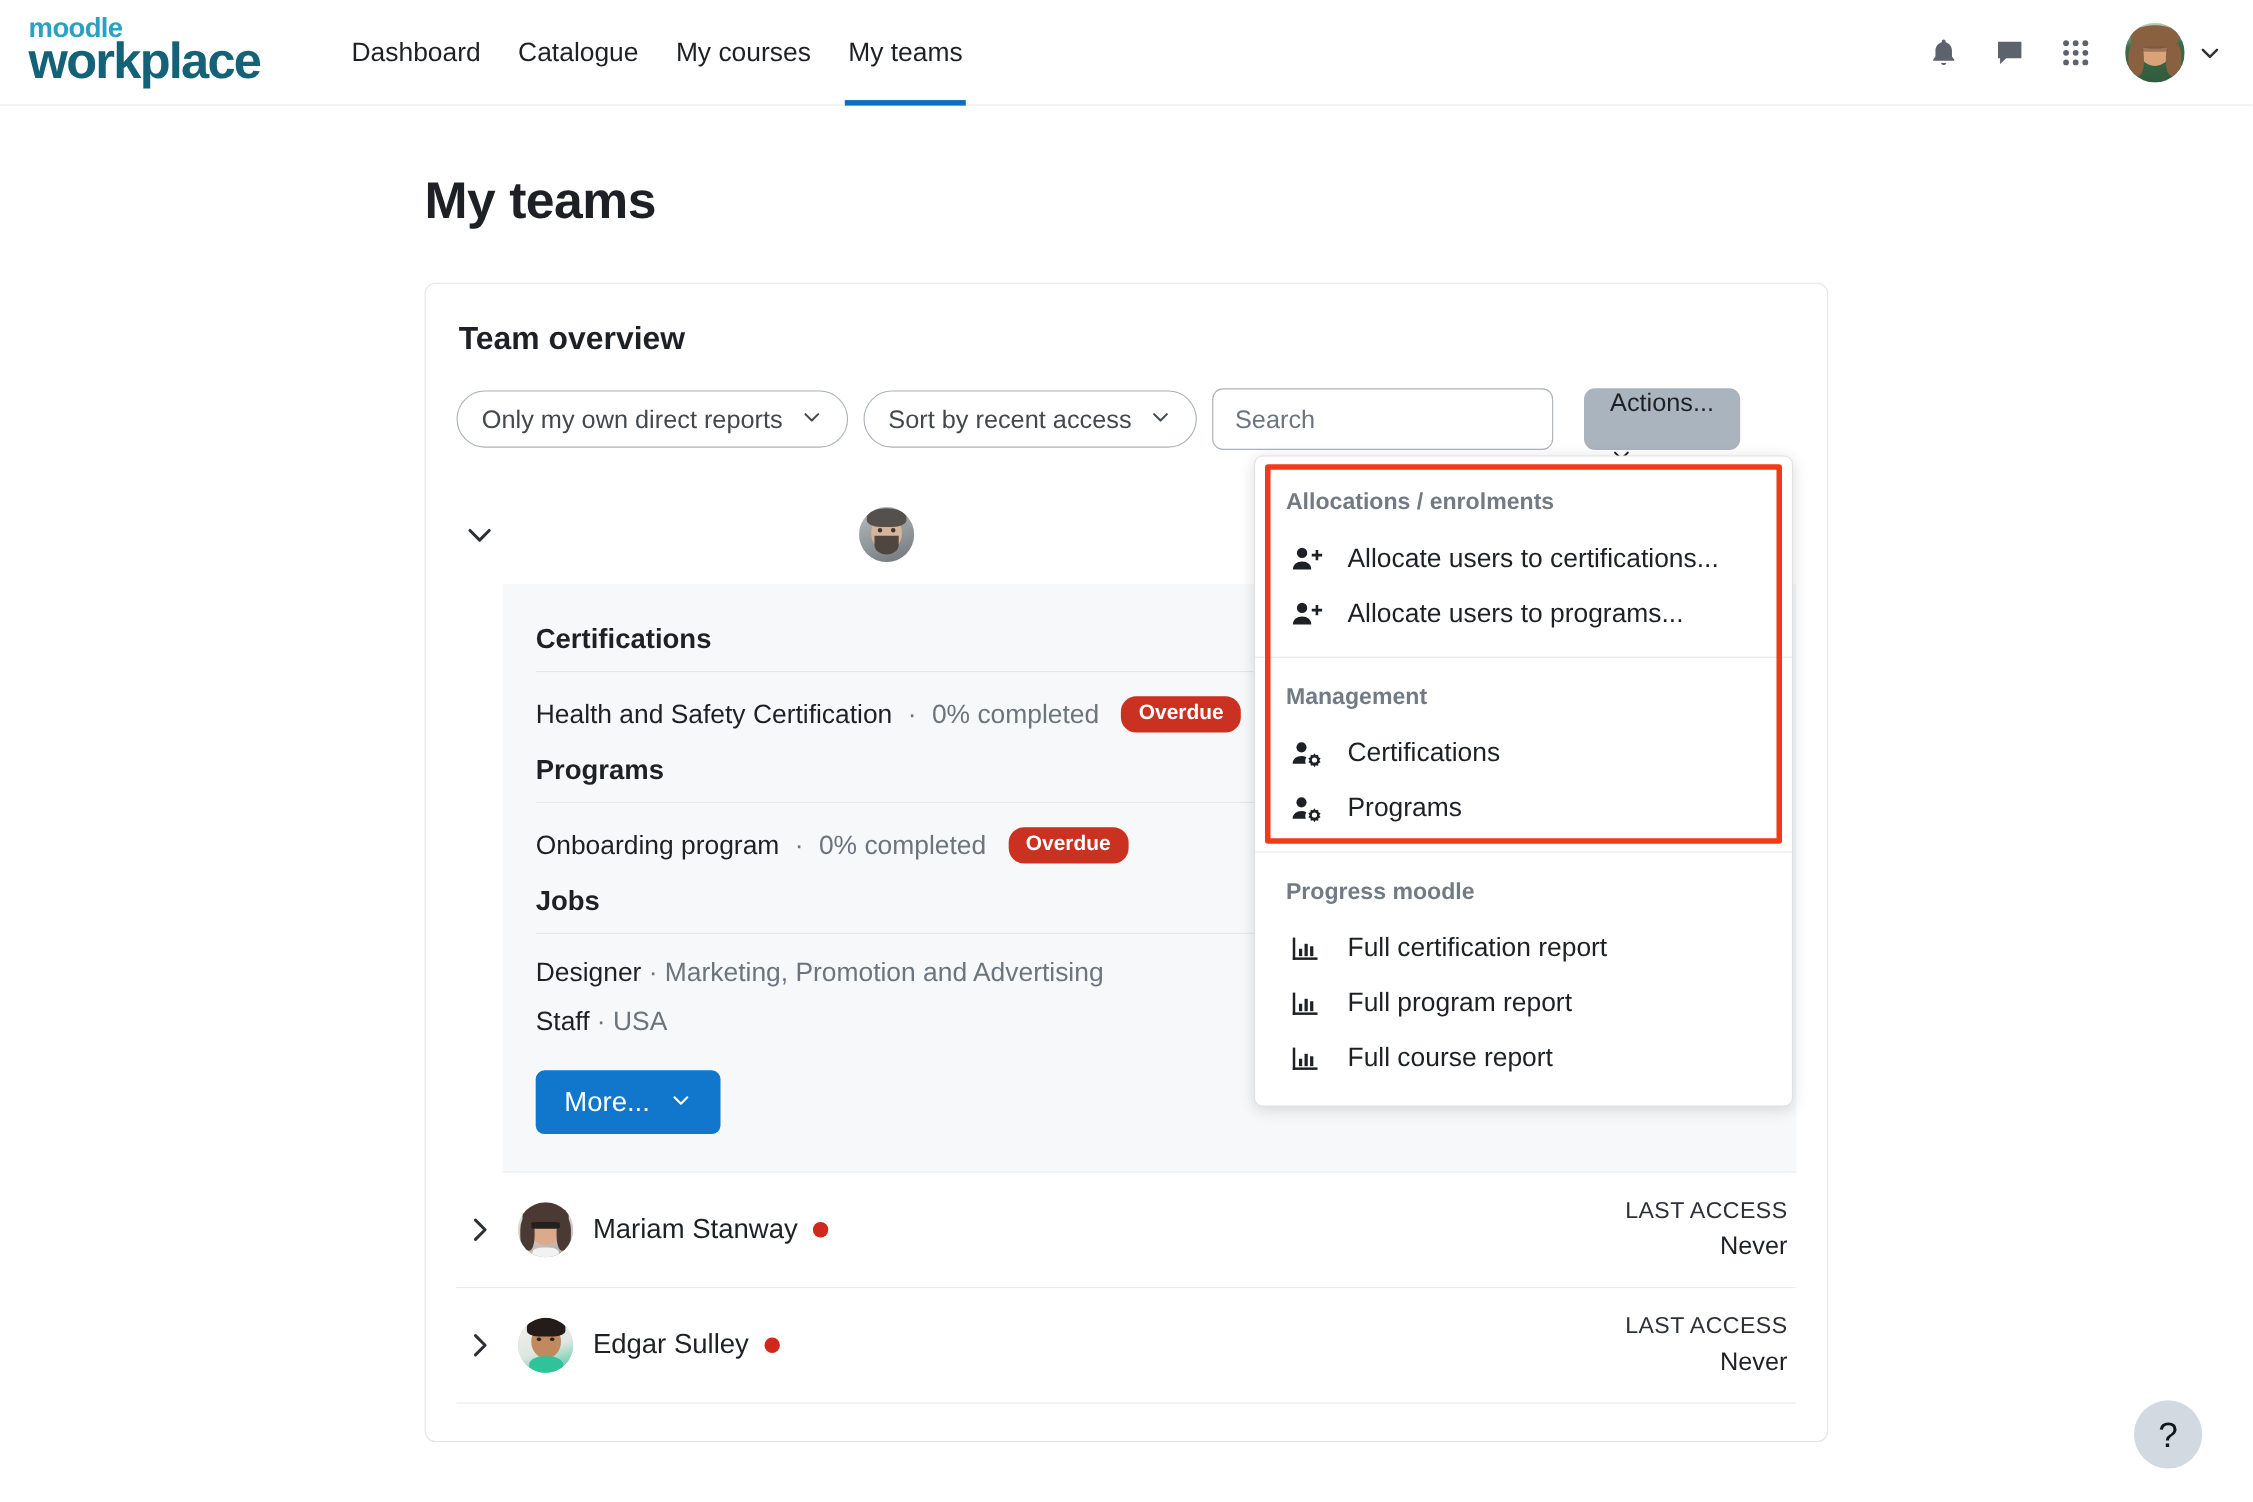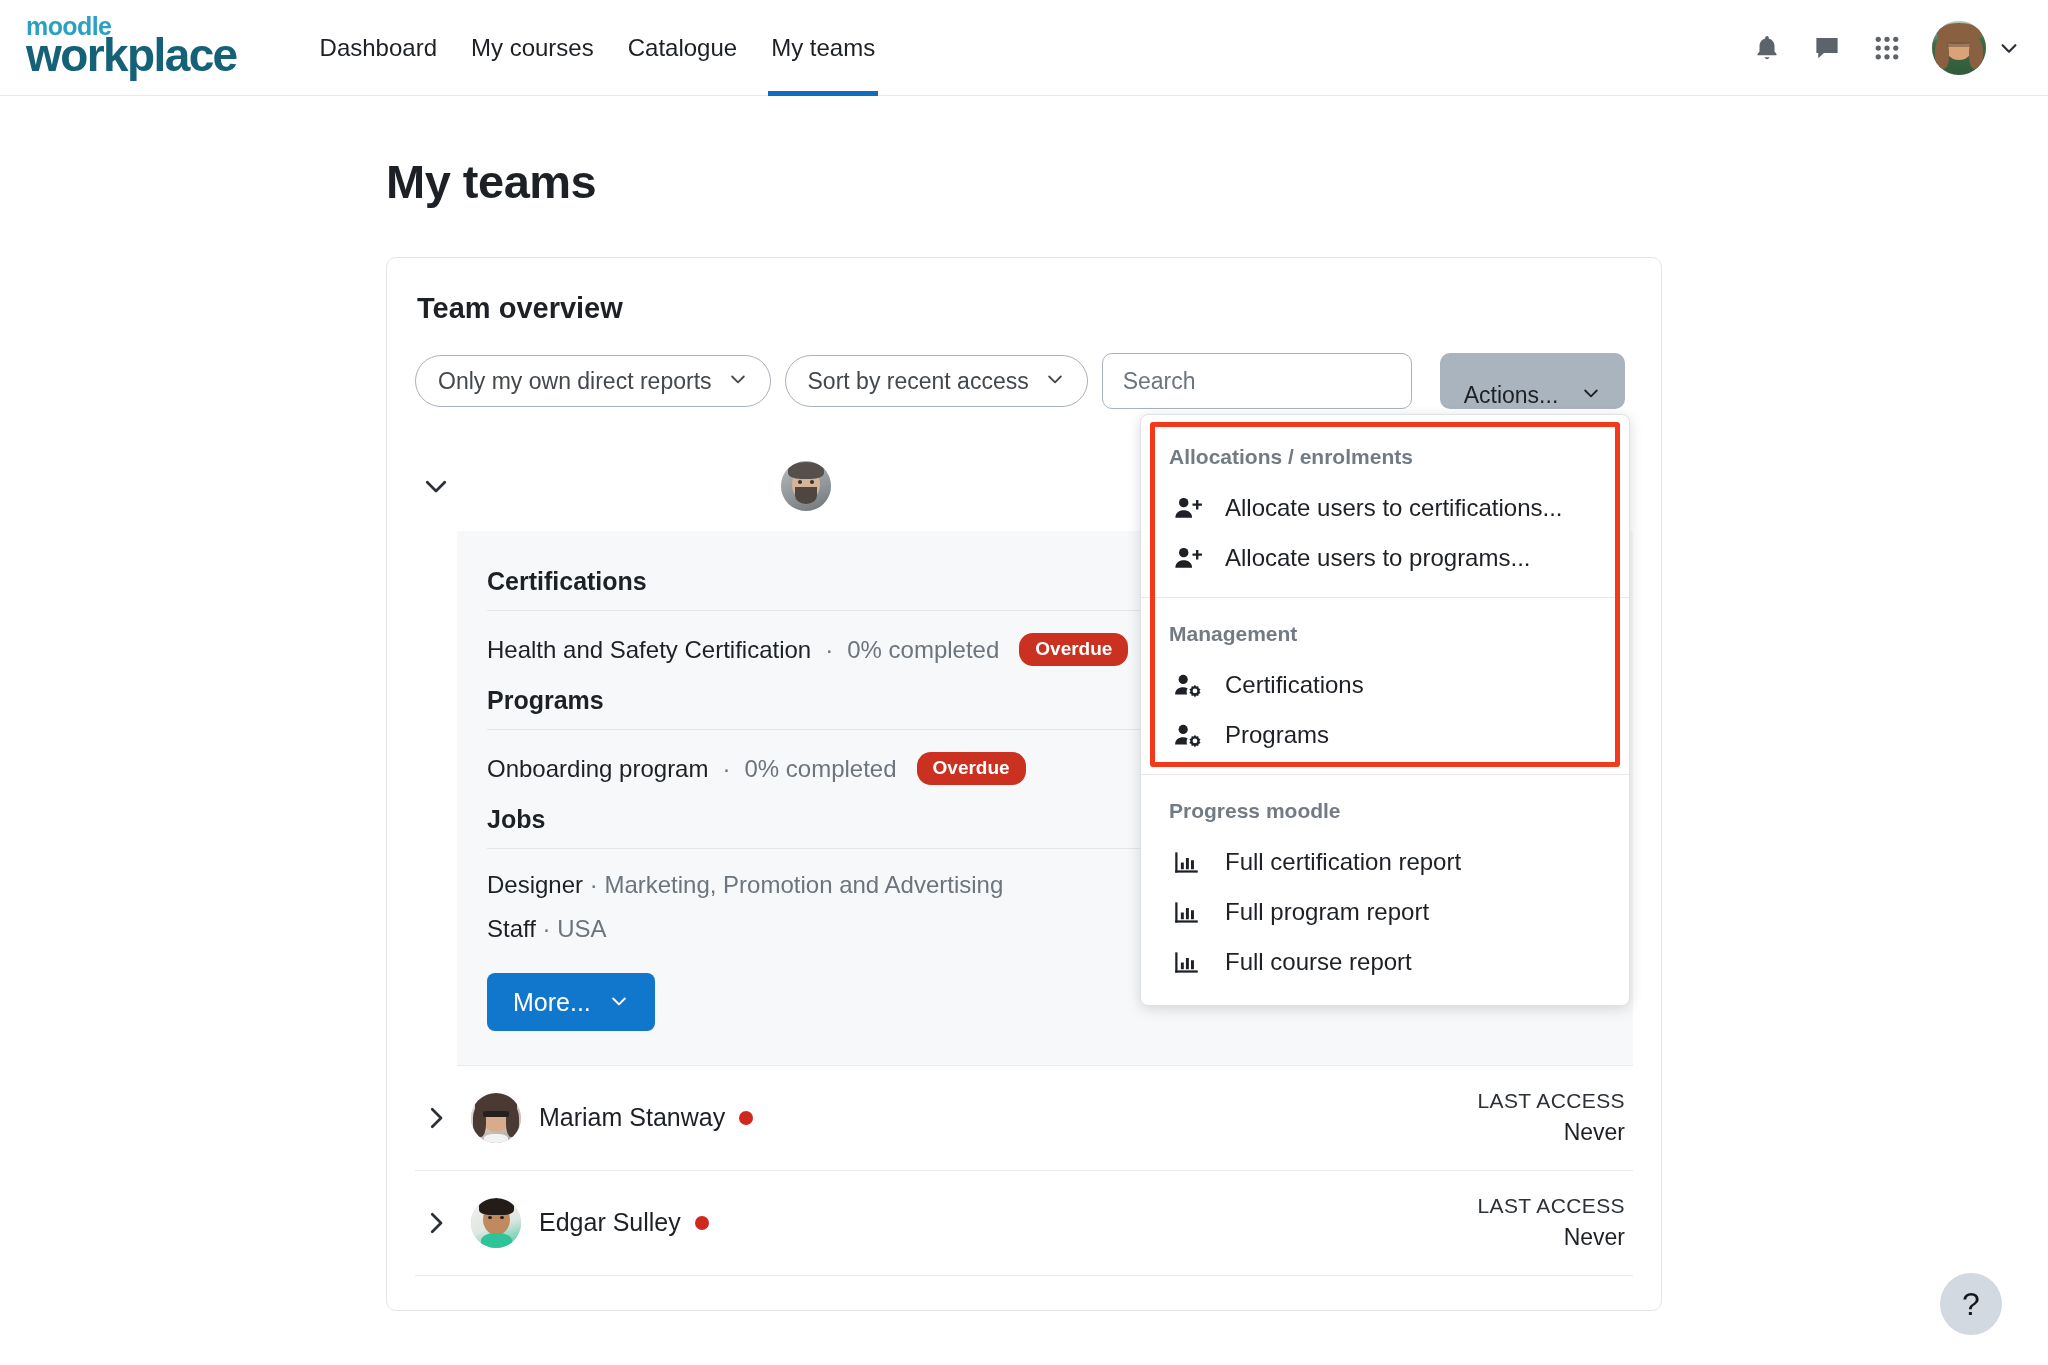--- a/index.html
+++ b/index.html
@@ -115,31 +115,32 @@
     border-radius: 10px;
     padding: 0 20px;
     font-size: 23px;
     font-family: "Liberation Sans", sans-serif;
     color: #1d2125;
     background: #fff;
     outline: none;
   }
   .search-box::placeholder { color: #6c757d; }
   .actions-btn {
-    display: flex; align-items: flex-end; gap: 23px;
+    display: flex; align-items: flex-start; gap: 23px;
     height: 56px;
     padding: 0 24px;
     border: none;
     border-radius: 10px;
     background: #aab4be;
     font-size: 23px;
     font-family: "Liberation Sans", sans-serif;
     color: #1d2125;
     cursor: pointer;
     margin-left: 14px;
+    flex-direction: column;
   }
 
   
   .dropdown {
     position: absolute;
     top: 414px;
     left: 1140px;
     width: 490px;
     background: #fff;
     border: 1px solid #dfe2e5;
@@ -281,22 +282,22 @@
 
 <div class="navbar">
 
   <div class="brand">
     <span class="brand-top">moodle</span>
     <span class="brand-bottom">workplace</span>
   </div>
 
   <div class="navlinks">
     <div class="navlink">Dashboard</div>
+    <div class="navlink">Catalogue</div>
     <div class="navlink">My courses</div>
-    <div class="navlink">Catalogue</div>
     <div class="navlink active">My teams</div>
   </div>
 
   <div class="nav-right">
     <span class="nav-icon">
       <svg width="30" height="32" viewBox="0 0 24 24" fill="#5c636a">
         <path d="M12 2.4c-.8 0-1.4.6-1.4 1.4v.6C7.9 5.1 6 7.5 6 10.4v4.3l-1.6 2.1c-.3.4 0 1 .5 1h14.2c.5 0 .8-.6.5-1L18 14.7v-4.3c0-2.9-1.9-5.3-4.6-6v-.6c0-.8-.6-1.4-1.4-1.4z"></path>
         <path d="M10 19.4c.3.9 1.1 1.5 2 1.5s1.7-.6 2-1.5h-4z"></path>
       </svg>
     </span>

